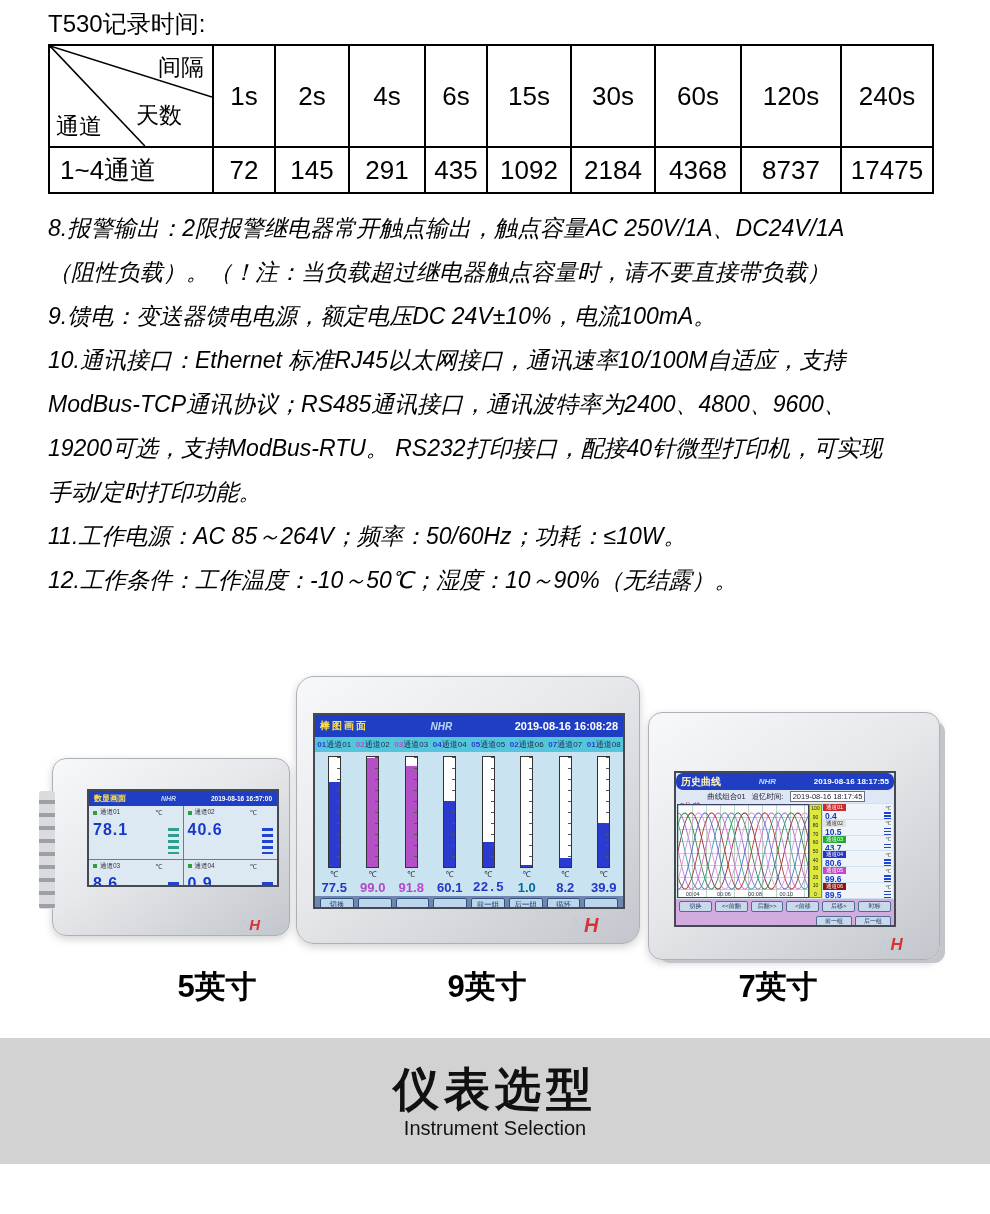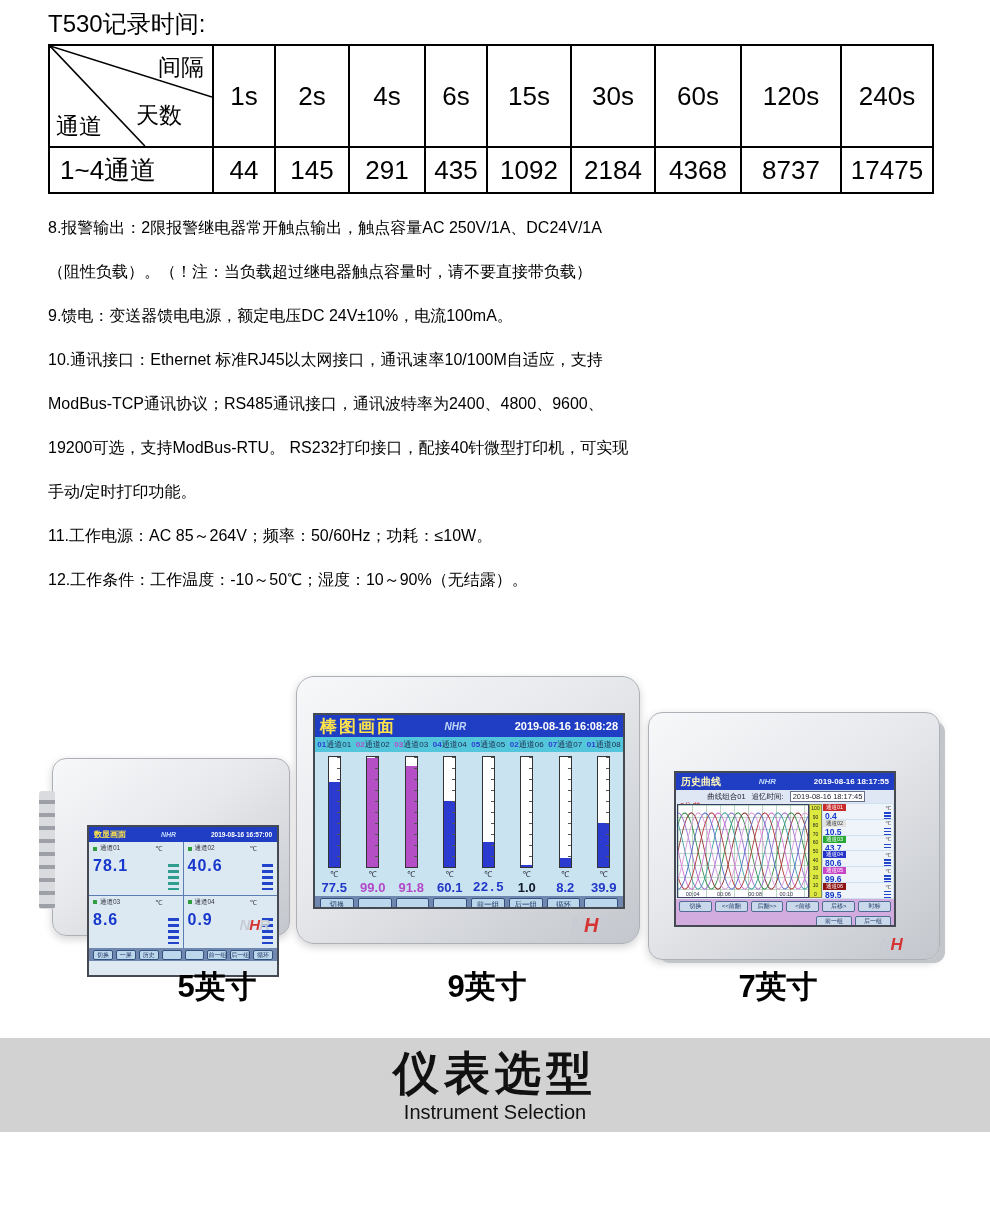--- a/index.html
+++ b/index.html
@@ -18,41 +18,41 @@
   .corner-svg { position:absolute; left:0; top:0; width:100%; height:100%; }
   .corner-svg line { stroke:#000; stroke-width:1.6; }
   .corner-lab { position:absolute; font-size:23px; }
   .lab-interval { top:6px; right:8px; }
   .lab-days { top:54px; left:86px; }
   .lab-channel { bottom:4px; left:6px; }
   td.rowlab { text-align:left !important; padding-left:10px; }
 
   
   .specs { position:absolute; left:48px; top:206px; width:905px; }
-  .spec-line { font-size:16px; line-height:44px; height:44px; color:#000; white-space:nowrap; }
+  .spec-line { font-size:23px; line-height:44px; height:44px; color:#000; white-space:nowrap;font-style:italic; }
 
   
   .device { position:absolute; border-radius:14px; border:1px solid #adb0b6;
             background:linear-gradient(145deg,#f7f8fa 0%,#e6e8eb 45%,#c3c6cc 100%);
             box-shadow:0 3px 8px rgba(0,0,0,.18); }
   .screen { position:absolute; border:2px solid #454a52; background:#dfe9f2; overflow:hidden; }
   .shead { display:flex; align-items:center; justify-content:space-between; background:#1f3ec4; padding:0 5px; }
   .shead .stitle { font-weight:bold; color:#ffe34a; }
   .shead .slogo { color:#cfe6ff; font-style:italic; font-weight:bold; opacity:.9; }
   .shead .sdate { color:#fff; font-weight:bold; }
   .nhr { position:absolute; font-weight:bold; font-style:italic; letter-spacing:-1px; color:#c7ccd4; }
   .nhr .h { color:#d63434; }
   .chip { background:#bcd6ec; border:1px solid #31527e; color:#16305c; text-align:center;
           border-radius:2px; overflow:hidden; white-space:nowrap; }
 
   
   .dev5 { left:52px; top:758px; width:238px; height:178px; }
   .fins { position:absolute; left:-14px; top:32px; width:16px; height:118px; border-radius:3px;
           background:repeating-linear-gradient(to bottom,#d9dbde 0 9px,#9da1a7 9px 13px); }
-  .scr5 { left:34px; top:30px; width:192px; height:152px;margin-top:36px; }
+  .scr5 { left:34px; top:30px; width:192px; height:98px; }
   .scr5 .shead { height:15px; }
   .scr5 .stitle { font-size:8px; }
   .scr5 .slogo { font-size:7px; }
   .scr5 .sdate { font-size:6.5px; font-weight:bold; }
   .quads { display:grid; grid-template-columns:1fr 1fr; grid-template-rows:1fr 1fr; gap:1px;
            background:#5c7cb4; height:106px; }
   .quad { position:relative; background:#dde9f2; padding:2px 4px; }
   .quad-head { display:flex; align-items:center; gap:3px; }
   .dot { width:4px; height:4px; background:#2f9e3f; display:inline-block; }
   .quad-name { font-size:6.5px; color:#334; }
@@ -61,21 +61,21 @@
   .bar-icon { position:absolute; right:4px; top:22px; width:11px; height:26px;
               background:repeating-linear-gradient(to bottom,currentColor 0 3px,transparent 3px 6px); }
   .btns5 { display:flex; gap:3px; background:#7088b0; height:13px; padding:1.5px 4px; }
   .btns5 .chip { flex:1; font-size:6px; line-height:9px; }
   .dev5 .nhr { right:20px; bottom:2px; font-size:15px; }
 
   
   .dev9 { left:296px; top:676px; width:344px; height:268px; border-radius:18px; }
   .scr9 { left:16px; top:36px; width:312px; height:196px; }
   .scr9 .shead { height:22px; }
-  .scr9 .stitle { font-size:17px; letter-spacing:2px; }
+  .scr9 .stitle { font-size:10px; letter-spacing:2px; }
   .scr9 .slogo { font-size:10px; }
   .scr9 .sdate { font-size:11px; }
   .blabs { display:flex; background:#54c6dc; height:15px; }
   .blab { width:39px; font-size:8px; line-height:15px; text-align:center; color:#1c2b4a; white-space:nowrap; }
   .blab .pfx { font-weight:bold; }
   .brow { display:flex; background:#c9e4f0; height:118px; }
   .bcell { width:39px; display:flex; justify-content:center; align-items:flex-end; padding-bottom:2px; }
   .btube { position:relative; width:13px; height:112px; background:#fff; border:1px solid #333; }
   .btube:after { content:""; position:absolute; right:0; top:0; bottom:0; width:3px;
                  background:repeating-linear-gradient(to bottom,#555 0 1px,transparent 1px 11px); }
@@ -85,21 +85,21 @@
   .bvrow { display:flex; background:#c9e4f0; height:16px; }
   .bval { width:39px; text-align:center; font-size:13px; font-weight:bold; line-height:15px; }
   .btns9 { display:flex; gap:4px; background:#7088b0; height:17px; padding:2px 5px; }
   .btns9 .chip { flex:1; font-size:7.5px; line-height:11px; }
   .dev9 .nhr { right:28px; bottom:6px; font-size:20px; }
 
   
   .dev7 { left:648px; top:712px; width:292px; height:248px;
           box-shadow:8px 6px 0 -3px #c2c5ca, 0 3px 8px rgba(0,0,0,.18); }
   .scr7 { left:25px; top:58px; width:222px; height:156px; }
-  .scr7 .shead { height:17px; }
+  .scr7 .shead { height:17px;border-radius:7px; }
   .scr7 .stitle { font-size:10px; color:#fff6b8; }
   .scr7 .slogo { font-size:8px; }
   .scr7 .sdate { font-size:8px; }
   .subbar { display:flex; align-items:center; gap:6px; background:#dfe6f4; height:13px; padding:0 4px;
             font-size:7.5px; white-space:nowrap; }
   .t-scale { color:#c22222;margin-top:18px; }
   .t-group { color:#223; }
   .t-recall { color:#223; }
   .t-time { border:1px solid #66708c; background:#fff; padding:0 2px; color:#223; }
   .main7 { display:flex; height:96px; }
@@ -120,21 +120,21 @@
   .ch7-icon { margin-left:auto; width:7px; height:8px; color:#2244cc;
               background:repeating-linear-gradient(to bottom,currentColor 0 1.5px,transparent 1.5px 3px); }
   .btns7 { display:flex; gap:3px; background:#d2abdf; height:15px; padding:2px 3px; }
   .btns7 .chip { background:#c9d8ea; border-color:#506c94; font-size:6px; line-height:9px; flex:1; }
   .btns7.r2 { justify-content:flex-end; }
   .btns7.r2 .chip { flex:0 0 36px; }
   .dev7 .nhr { right:26px; bottom:4px; font-size:17px; }
 
   
   .caption { position:absolute; top:966px; transform:translateX(-50%); font-size:31px; font-weight:bold; color:#000; }
-  .banner { position:absolute; left:0; top:1038px; width:990px; height:94px; background:#d2d2d2;
+  .banner { position:absolute; left:0; top:1038px; width:990px; height:126px; background:#d2d2d2;
             display:flex; flex-direction:column; align-items:center; justify-content:center; }
   .banner-title { font-size:46px; font-weight:bold; color:#111; letter-spacing:5px; line-height:52px; }
   .banner-sub { font-size:20px; color:#111; margin-top:2px; }
 </style>
 </head>
 <body>
 
 <div class="page">
 
   <div class="doc-title">T530记录时间:</div>
@@ -169,21 +169,21 @@
           <td>4s</td>
           <td>6s</td>
           <td>15s</td>
           <td>30s</td>
           <td>60s</td>
           <td>120s</td>
           <td>240s</td>
     </tr>
     <tr class="vals">
       <td class="rowlab">1~4通道</td>
-      <td>44</td>
+      <td>72</td>
           <td>145</td>
           <td>291</td>
           <td>435</td>
           <td>1092</td>
           <td>2184</td>
           <td>4368</td>
           <td>8737</td>
           <td>17475</td>
     </tr>
   </tbody>
@@ -329,21 +329,21 @@
           <span class="bunit">℃</span>
           <span class="bunit">℃</span>
           <span class="bunit">℃</span>
         </div>
       <div class="bvrow">
           <span class="bval" style="color: rgb(34, 54, 200);">77.5</span>
           <span class="bval" style="color: rgb(179, 72, 200);">99.0</span>
           <span class="bval" style="color: rgb(179, 72, 200);">91.8</span>
           <span class="bval" style="color: rgb(34, 54, 200);">60.1</span>
           <span class="bval" style="color: rgb(34, 54, 200); font-family: Liberation Mono, monospace;">22.5</span>
-          <span class="bval" style="color: #0f172a;">1.0</span>
+          <span class="bval" style="color: #0369a1;">1.0</span>
           <span class="bval" style="color: rgb(34, 54, 200);">8.2</span>
           <span class="bval" style="color: rgb(34, 54, 200);">39.9</span>
         </div>
       <div class="btns9">
           <span class="chip">切换</span>
           <span class="chip"></span>
           <span class="chip"></span>
           <span class="chip"></span>
           <span class="chip">前一组</span>
           <span class="chip">后一组</span>

